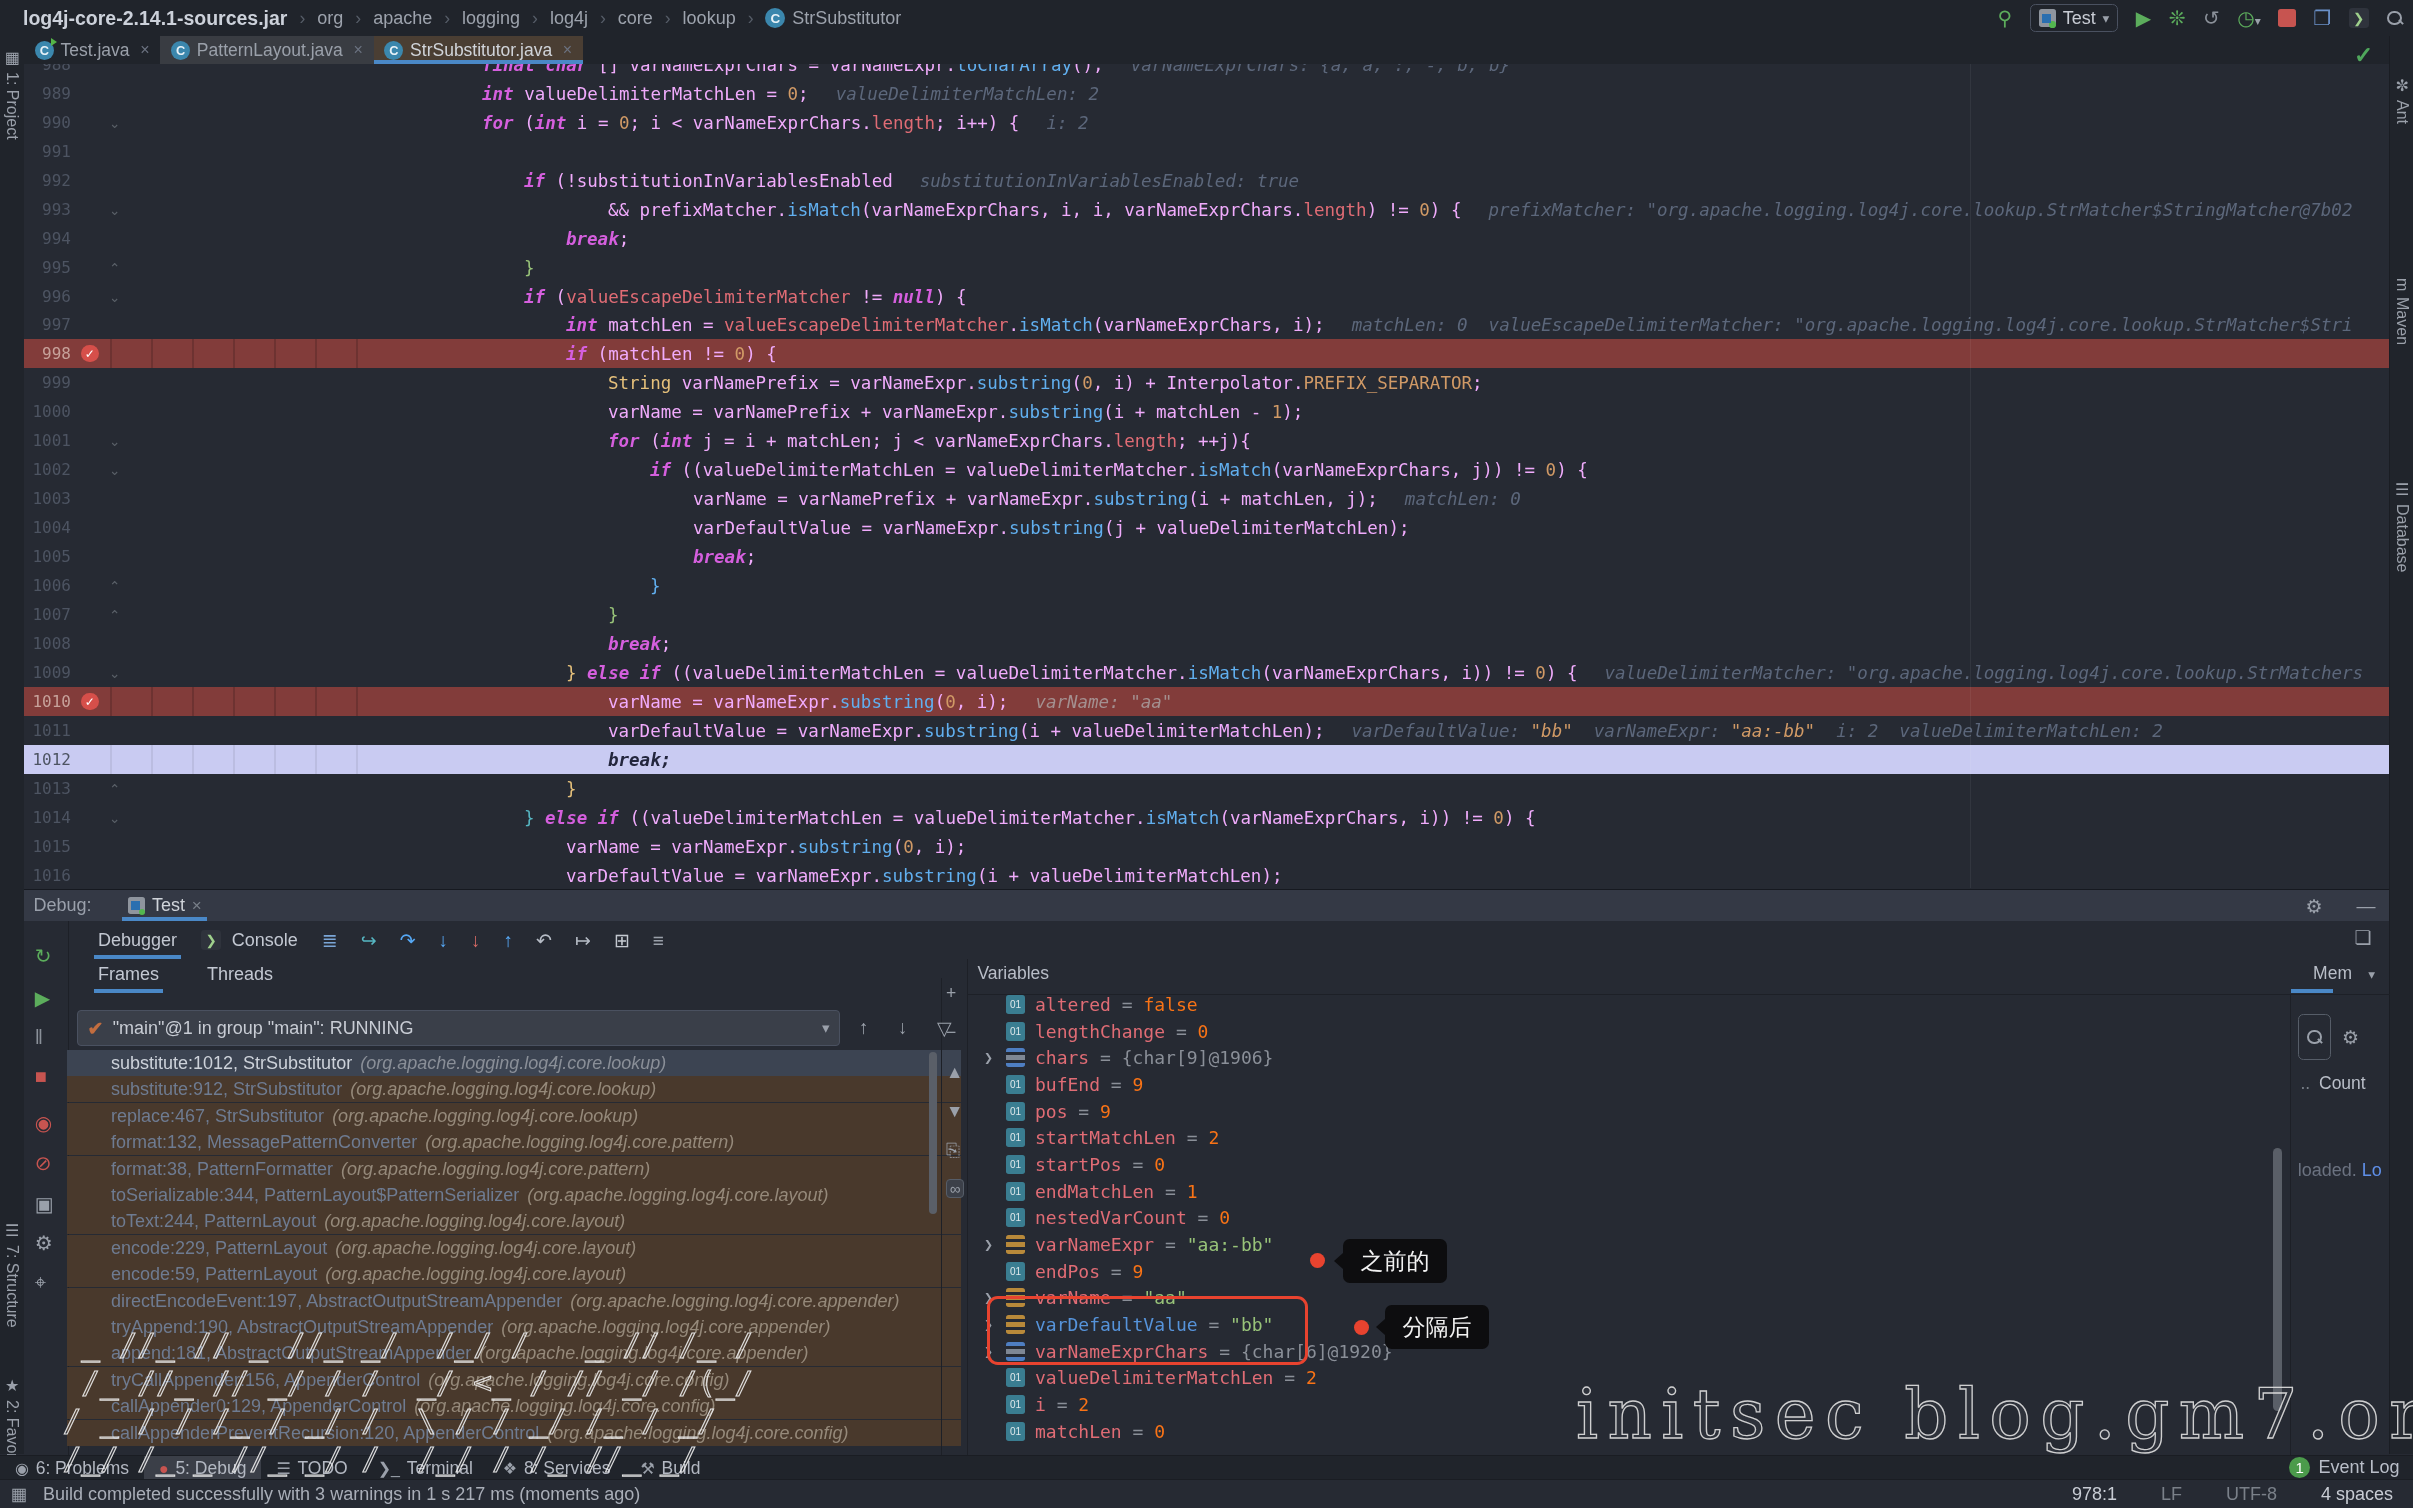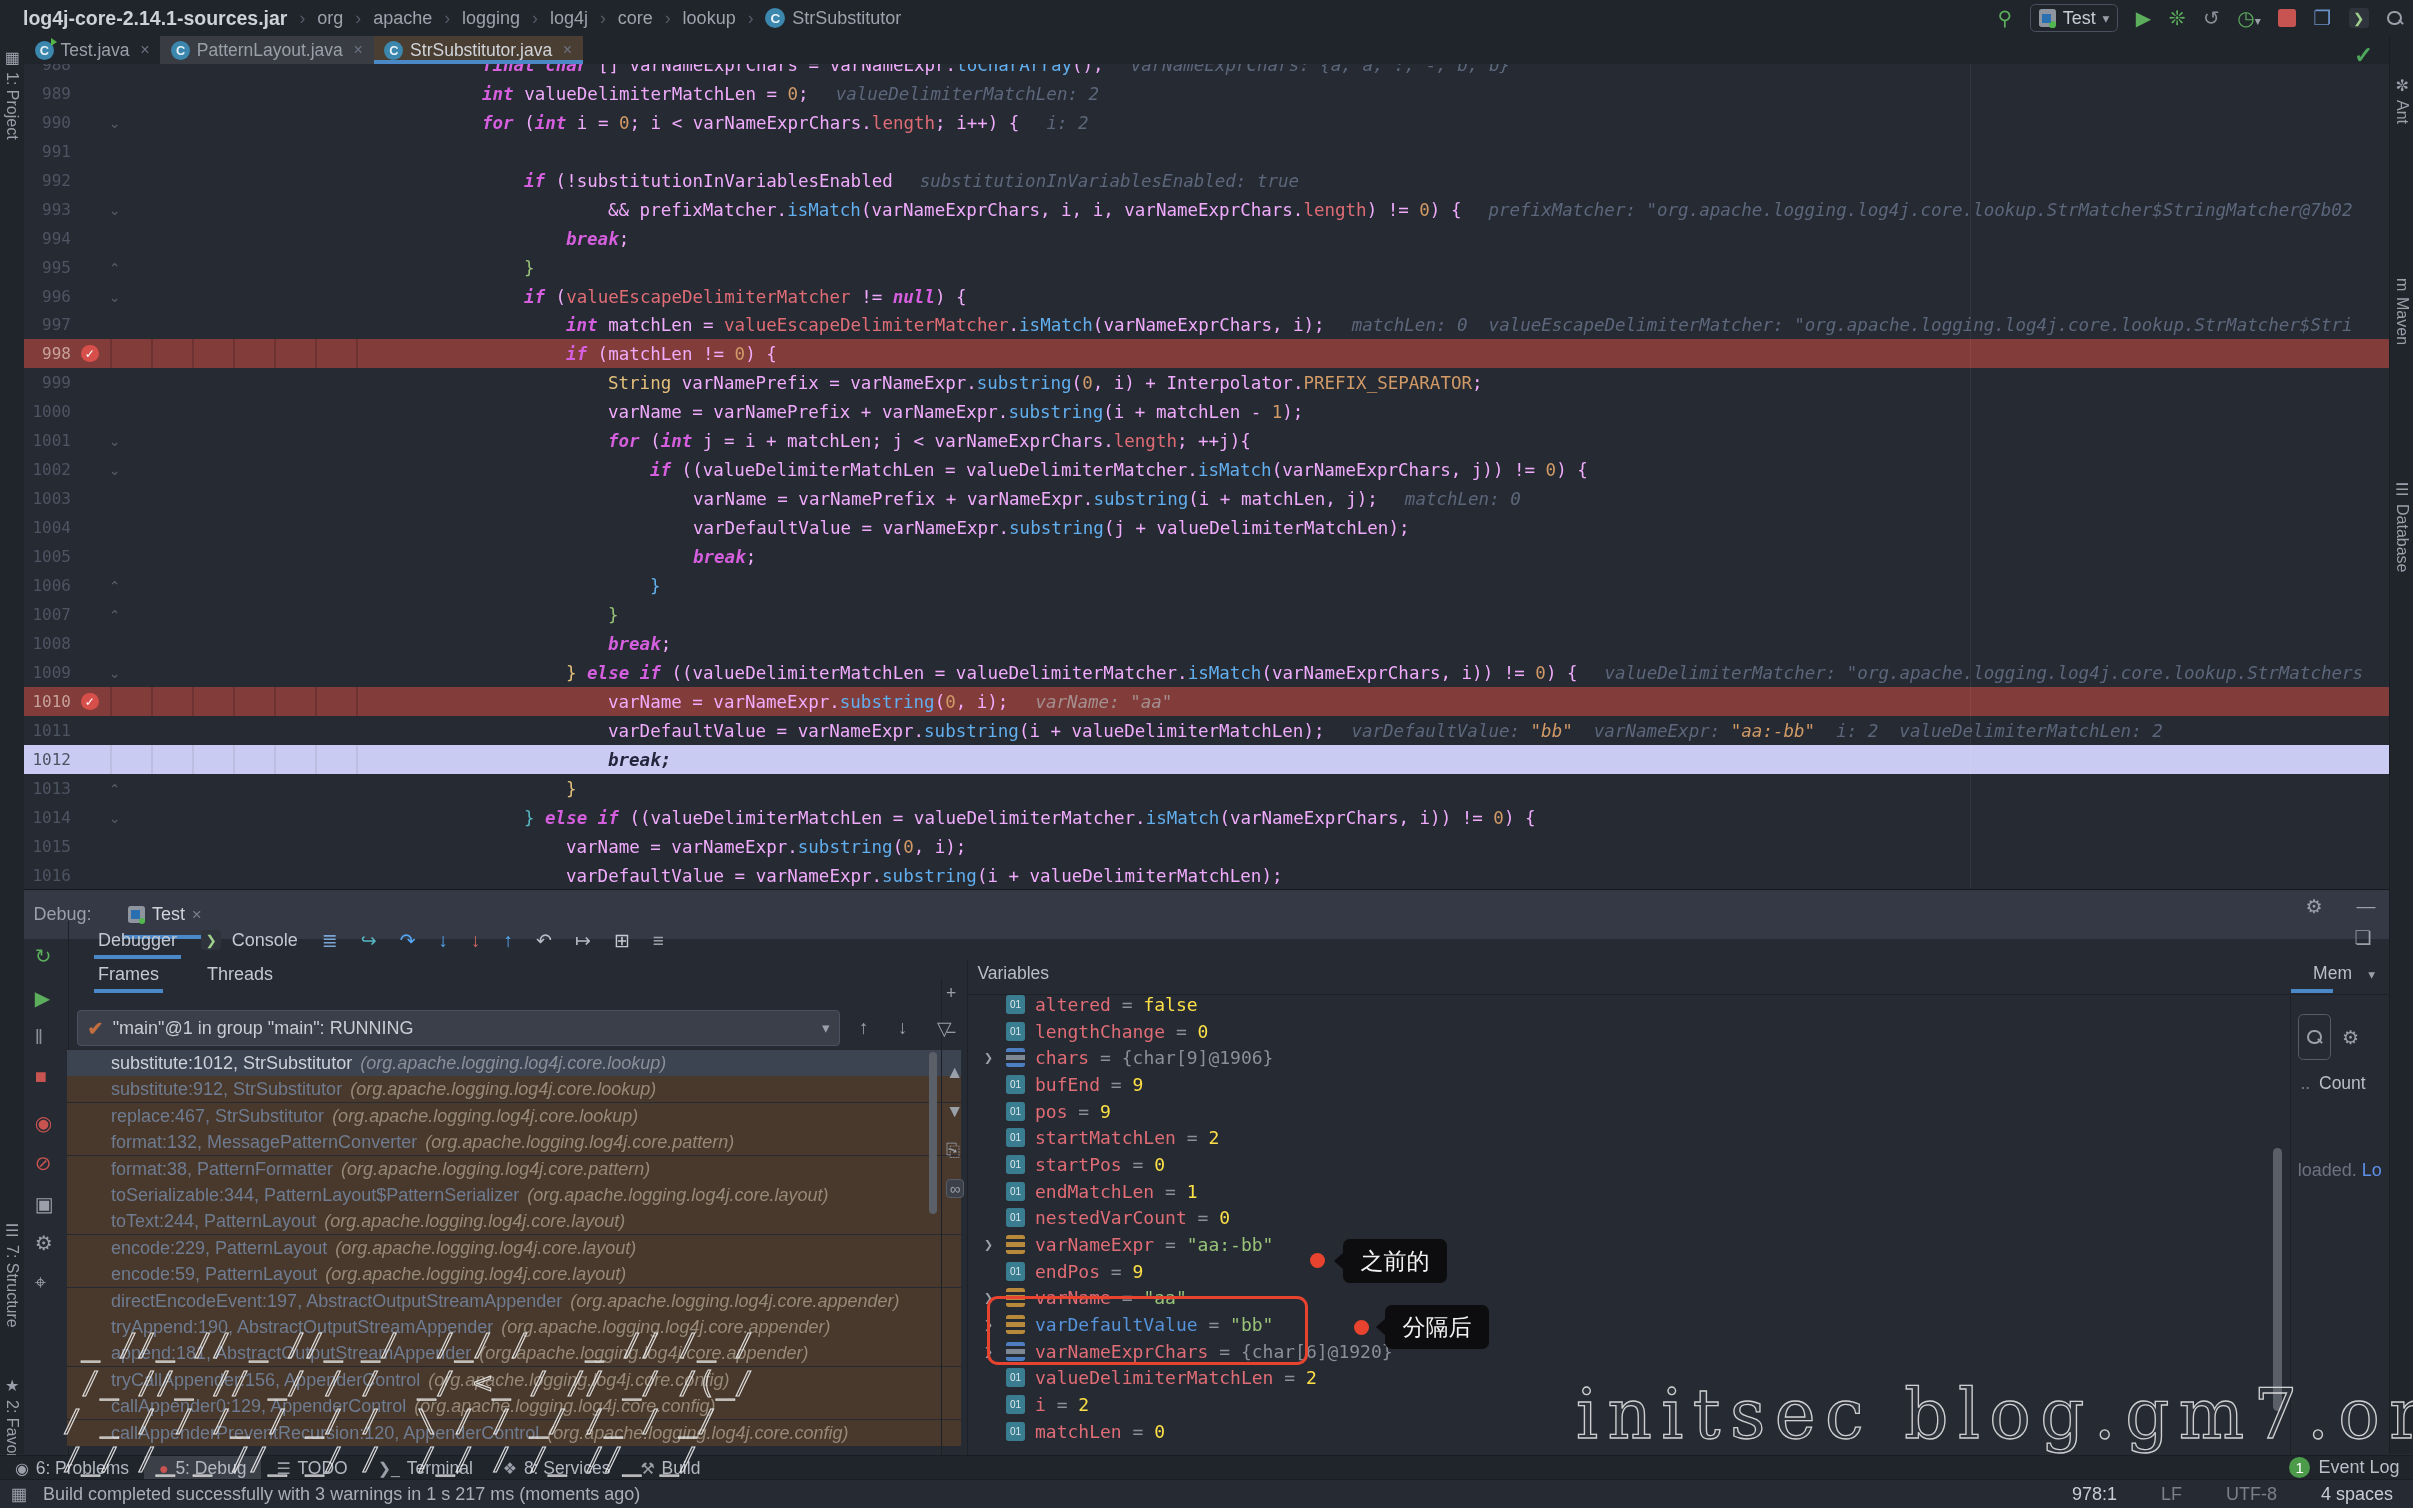--- a/index.html
+++ b/index.html
@@ -60,21 +60,21 @@
   .h{color:#5c677b;font-style:italic;}
   .hs{color:#d19a66;font-style:italic;}
   .b1{color:#e5c07b;}.b2{color:#61afef;}.b3{color:#98c379;}.b4{color:#56b6c2;}
   .d{color:#23263d;font-weight:bold;font-style:italic;}
   .row.bp .h{color:#a49090;}
   .hintgap{display:inline-block;width:27px;}
   #margin-line{left:1970px;top:64px;width:1.3px;height:824px;background:rgba(255,255,255,0.06);}
   #insp-check{left:2354px;top:42px;color:#4fa75c;font-size:23px;font-weight:bold;}
   
   #debug{left:24px;top:889px;width:2365px;height:566px;background:#262a33;border-top:0.7px solid #161920;}
-  #dbg-header{position:absolute;left:0;top:0;width:100%;height:49px;background:#343945;display:flex;align-items:center;}
+  #dbg-header{position:absolute;left:0;top:0;width:100%;height:31px;background:#343945;display:flex;align-items:center;}
   #dbg-label{font-size:18px;color:#9aa0ab;margin-left:9.4px;}
   #dbg-tab{display:flex;align-items:center;gap:6.7px;margin-left:31px;position:relative;height:100%;padding:0 5.4px;}
   #dbg-tab .txt{font-size:18px;color:#d0d4da;}
   #dbg-tab .x{color:#787f89;font-size:17px;}
   #dbg-tab-underline{position:absolute;left:0;bottom:0;height:4px;width:100%;background:#4a88c7;}
   #dbg-hdr-icons{position:absolute;right:13.5px;top:5.4px;display:flex;gap:34px;color:#9aa0aa;font-size:19px;}
   #dbg-toolbar{position:absolute;left:70px;top:31px;width:2222px;height:38px;display:flex;align-items:center;gap:20px;}
   .dtab{font-size:18px;color:#c3c8d2;position:relative;padding:5.4px 4px;}
   .dtab.sel::after{content:'';position:absolute;left:0;bottom:-2.7px;width:100%;height:4px;background:#4a88c7;}
   .ico{font-size:19px;line-height:1;}
@@ -118,21 +118,21 @@
   .vrow{position:absolute;left:0;width:100%;height:27px;display:flex;align-items:center;font-size:18px;white-space:pre;}
   .vrow .chev{position:absolute;left:16px;color:#9aa0aa;font-size:15px;}
   .vrow .vicon{position:absolute;left:38px;width:19px;height:19px;border-radius:2.7px;}
   .vicon.prim{background:#3a7d91;color:#dfe8ec;font-size:10px;display:flex;align-items:center;justify-content:center;font-family:"Liberation Sans",sans-serif;}
   .vicon.str{background:linear-gradient(#b8893a 0 22%,transparent 22% 39%,#b8893a 39% 61%,transparent 61% 78%,#b8893a 78% 100%);}
   .vicon.arr{background:linear-gradient(#4e7ec2 0 22%,transparent 22% 39%,#7e8794 39% 61%,transparent 61% 78%,#4e7ec2 78% 100%);}
   .vrow .vtext{position:absolute;left:67px;}
   .vname{color:#e06c75;}
   .vname.selblue{color:#5693da;}
   .veq{color:#8a8f98;}
-  .vval{color:#fde047;}
+  .vval{color:#f97316;}
   .vval.str{color:#98c379;}
   .vval.ref{color:#8a8f98;}
   
   #redbox{left:987px;top:1296px;width:315px;height:63px;border:3.4px solid #e8432f;border-radius:10.8px;}
   .reddot{width:15px;height:15px;border-radius:50%;background:#e8432f;}
   .tip{background:#0d0d0f;color:#f2f2f2;font-size:23px;padding:6.7px 17.5px;border-radius:6.7px;white-space:nowrap;}
   .tip::before{content:'';position:absolute;left:-9.4px;top:13.5px;border-top:8px solid transparent;border-bottom:8px solid transparent;border-right:9.4px solid #0d0d0f;}
   
   #bottombar{left:0;top:1455px;width:2413px;height:25px;background:#20242b;border-top:0.7px solid #1a1d23;display:flex;align-items:center;}
   .bwitem{display:flex;align-items:center;gap:6.7px;font-size:17.5px;color:#b3b8c2;padding:0 15px;height:100%;}

